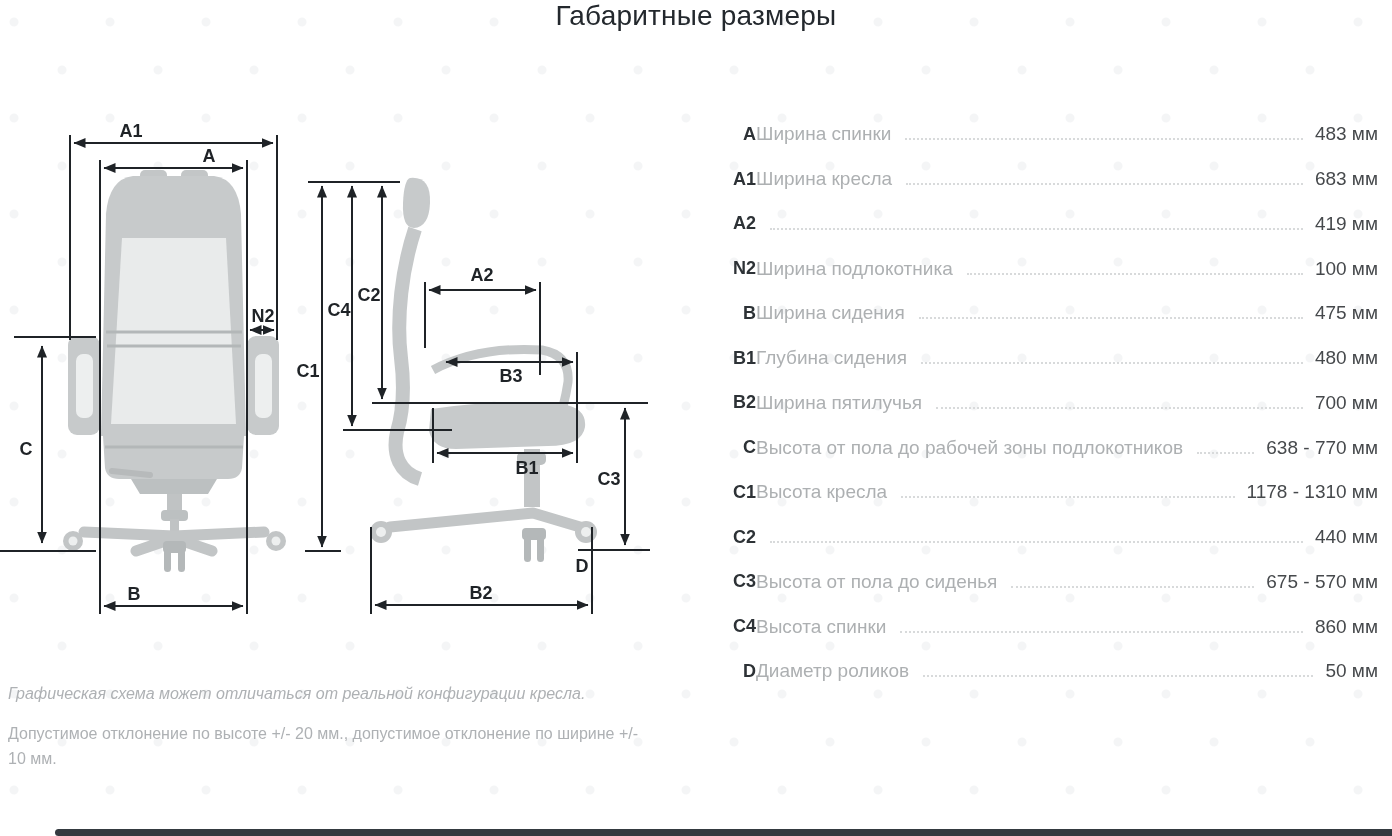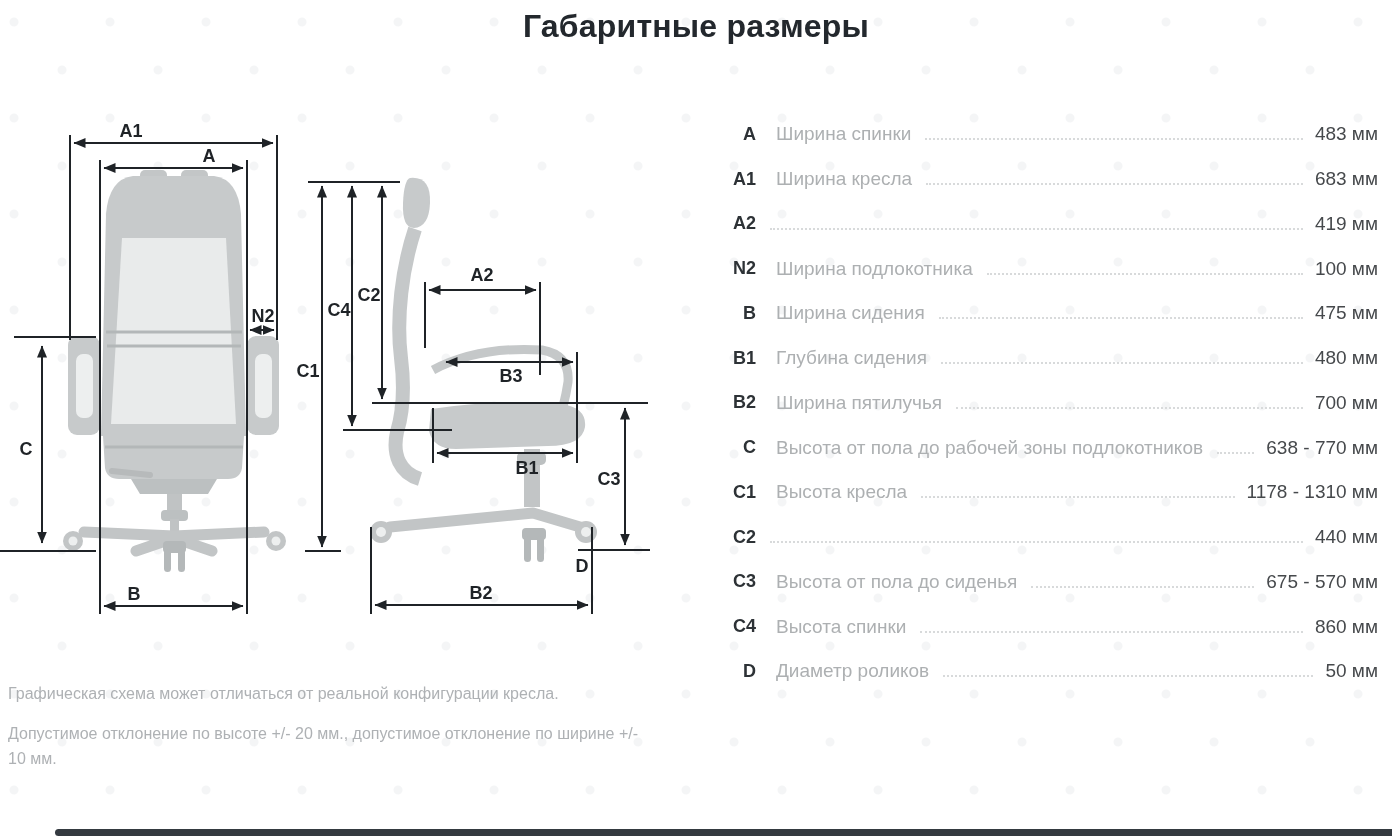--- a/index.html
+++ b/index.html
@@ -9,33 +9,33 @@
     font-family:"Liberation Sans", sans-serif;
     background-color:#ffffff;
     background-image:
       radial-gradient(circle, #f4f5f6 4px, rgba(255,255,255,0) 5px),
       radial-gradient(circle, #f4f5f6 4px, rgba(255,255,255,0) 5px);
     background-size:96px 96px, 96px 96px;
     background-position:14px 22px, 62px 70px;
   }
   .page-title{
     position:absolute; top:0; left:0; width:100%; text-align:center;
-    font-size:32px; font-weight:bold; color:#23282d; padding-top:8px;
+    font-size:28px; font-weight:normal; color:#23282d; padding-top:0;
     letter-spacing:.2px;
   }
   
   .dim-list{ position:absolute; left:712px; top:112px; width:666px; }
   .dim-row{ display:flex; align-items:center; height:44.75px; font-size:19px; }
   .dim-code{ flex:none; width:44px; text-align:right; font-weight:bold; color:#2d3236; font-size:18px; }
-  .dim-label{ flex:none; color:#adb0b2; margin-left:20px; white-space:nowrap; }
+  .dim-label{ flex:none; color:#adb0b2; white-space:nowrap; }
   .leader{ flex:1 1 auto; min-width:12px; height:0; border-bottom:2px dotted #d8dadb; margin:0 12px 0 14px; position:relative; top:5px; }
   .dim-value{ flex:none; color:#46494c; white-space:nowrap; }
   
   .note{ position:absolute; left:8px; color:#aeb1b4; font-size:16px; line-height:25px; }
-  .note-1{ top:681px; width:640px; }
+  .note-1{ top:681px; width:640px;font-style:italic; }
   .note-2{ top:721px; width:634px; }
   
   .diagram{ position:absolute; left:0; top:0; }
   .dim-line{ stroke:#1f2327; stroke-width:2; fill:none; }
   .dim-text{ font-family:"Liberation Sans",sans-serif; font-weight:bold; font-size:18px; fill:#1f2327; text-anchor:middle; }
   
   .hscrollbar{ position:absolute; left:55px; right:0; bottom:0; height:7px; background:#343a40; border-radius:4px 0 0 4px; }
 </style>
 </head>
 <body>

